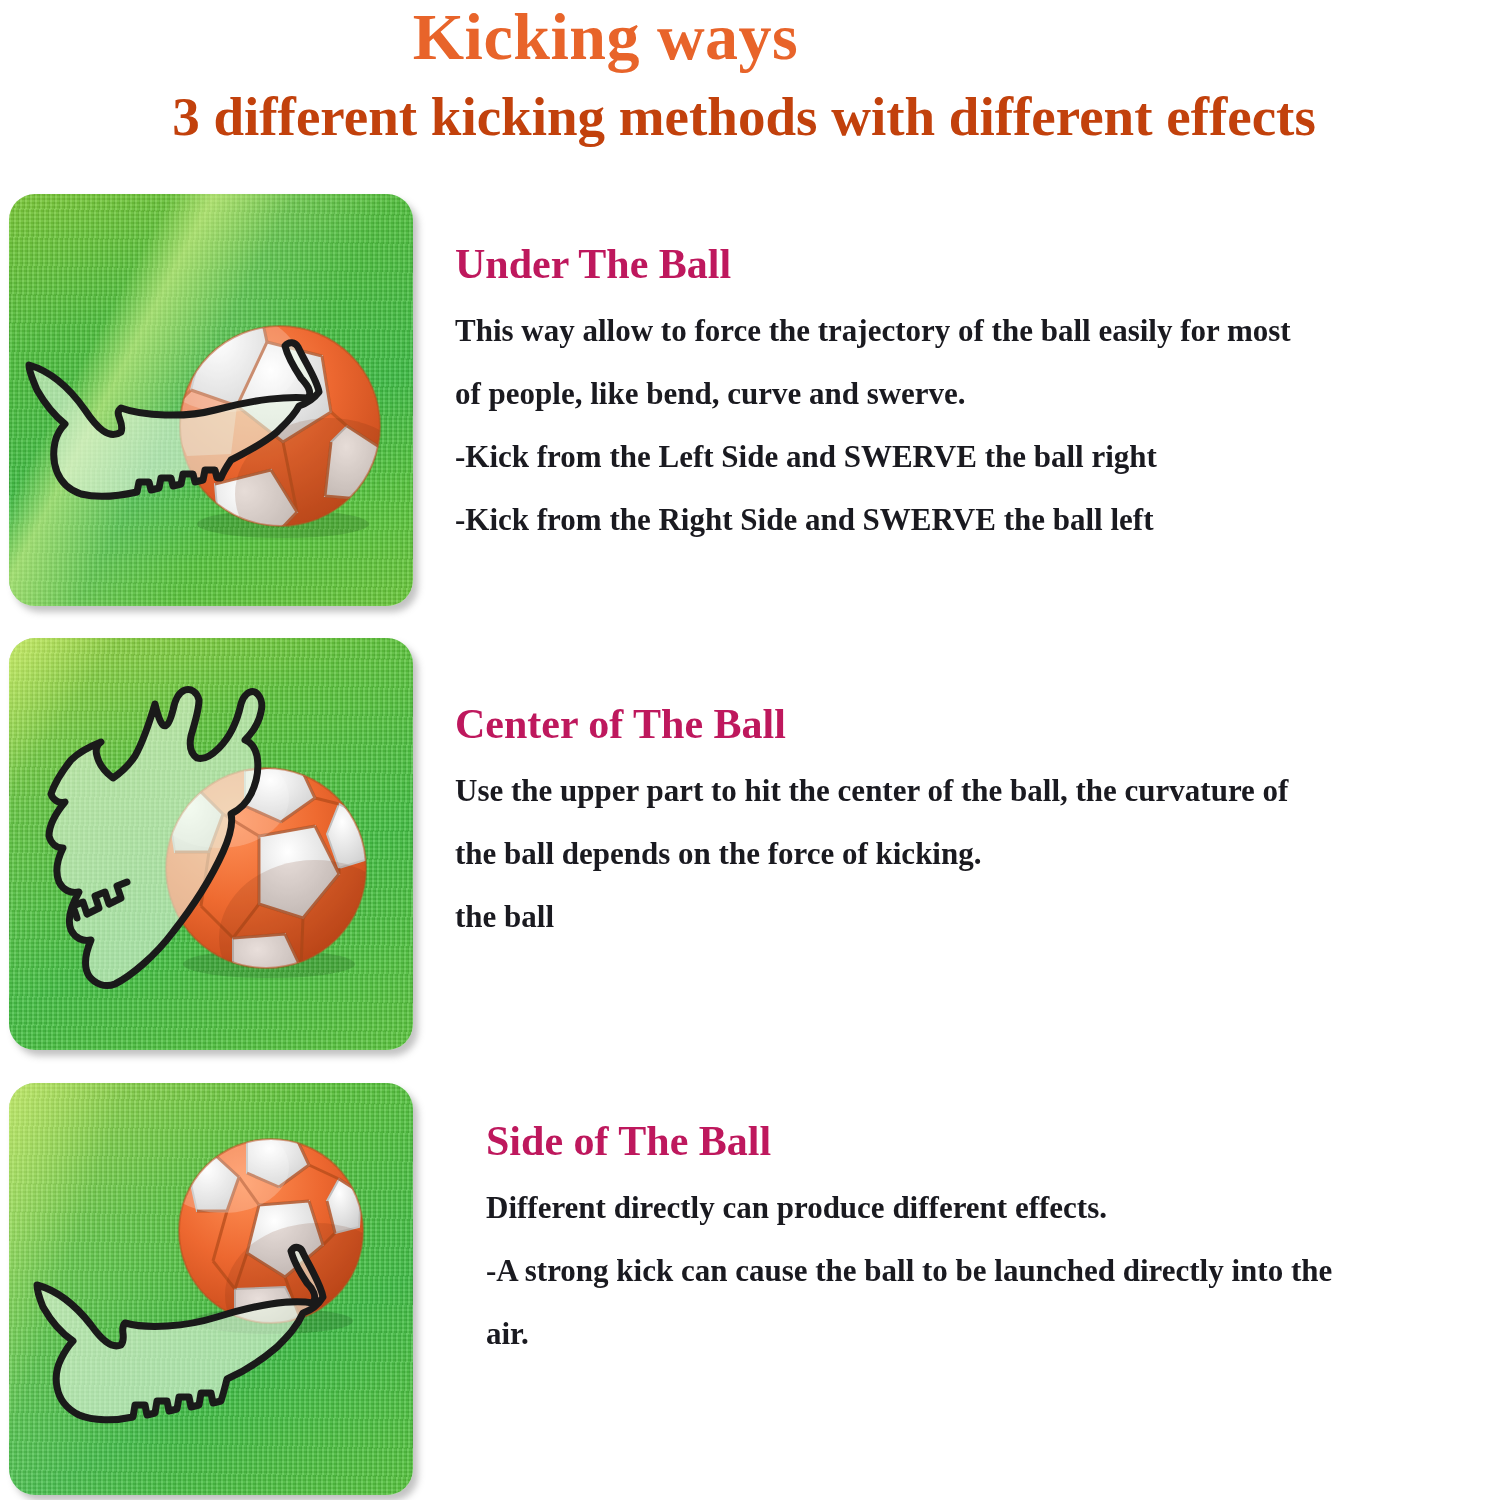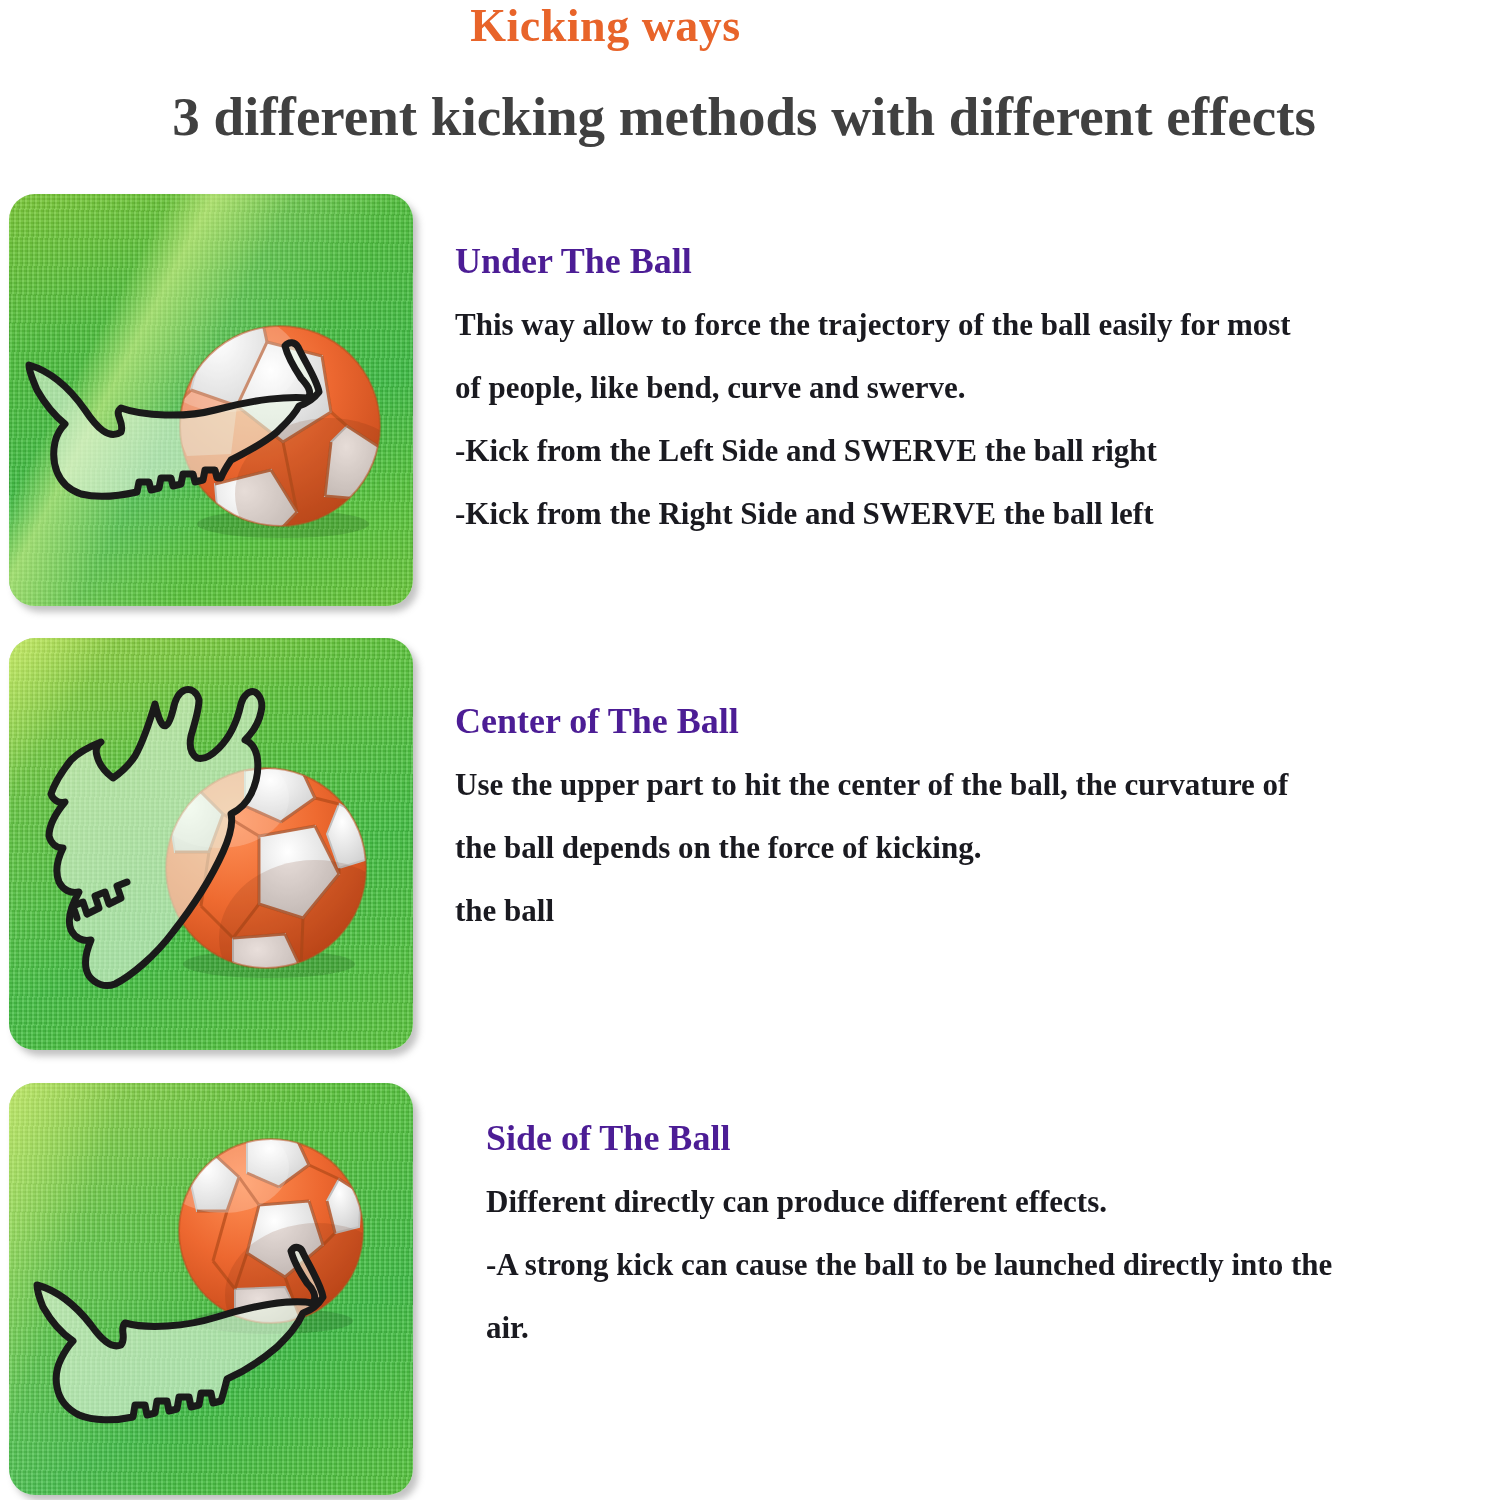--- a/index.html
+++ b/index.html
@@ -8,30 +8,30 @@
     background:#ffffff;
     font-family:"Liberation Serif", serif;
     overflow:hidden;
   }
   .page { position:relative; width:1488px; height:1500px; background:#fff; }
 
   
   .title {
     position:absolute; left:0; top:2px; width:1211px;
     text-align:center;
-    font-size:46px; font-weight:bold; line-height:1.05;
+    font-size:66px; font-weight:bold; line-height:1.05;
     color:#E8642A;
     letter-spacing:0.5px;
     white-space:nowrap;
   }
   .subtitle {
     position:absolute; left:0; top:88px; width:1488px;
     text-align:center;
     font-size:55px; font-weight:bold; line-height:1.05;
-    color:#404040;
+    color:#c2410c;
     white-space:nowrap;
   }
 
   
   .row { position:absolute; left:0; width:1488px; }
   #row-1 { top:190px; height:425px; }
   #row-2 { top:634px; height:425px; }
   #row-3 { top:1079px; height:418px; }
 
   
@@ -88,21 +88,21 @@
       repeating-linear-gradient(0deg,
         rgba(255,255,255,0.08) 0px, rgba(255,255,255,0.08) 2px,
         rgba(0,0,0,0.05) 2px, rgba(0,0,0,0.05) 4px),
       linear-gradient(150deg, #8FD23C 0%, #5AC53E 32%, #3FBE46 66%, #58C53E 100%);
   }
   .panel svg { position:absolute; inset:0; width:100%; height:100%; }
 
   
   .textcol { position:absolute; left:455px; top:0; width:1030px; }
   .block-h {
-    font-size:36px; font-weight:bold; color:#4c1d95;
+    font-size:42px; font-weight:bold; color:#be185d;
     line-height:1.08; margin-bottom:12px;
     white-space:nowrap;
   }
   .block-p {
     font-size:31px; font-weight:bold; color:#1a1a20;
     line-height:63px;
   }
   #row-1 .textcol { top:52px; }
   #row-2 .textcol { top:68px; }
   #row-3 .textcol { top:40px;margin-left:31px; }

